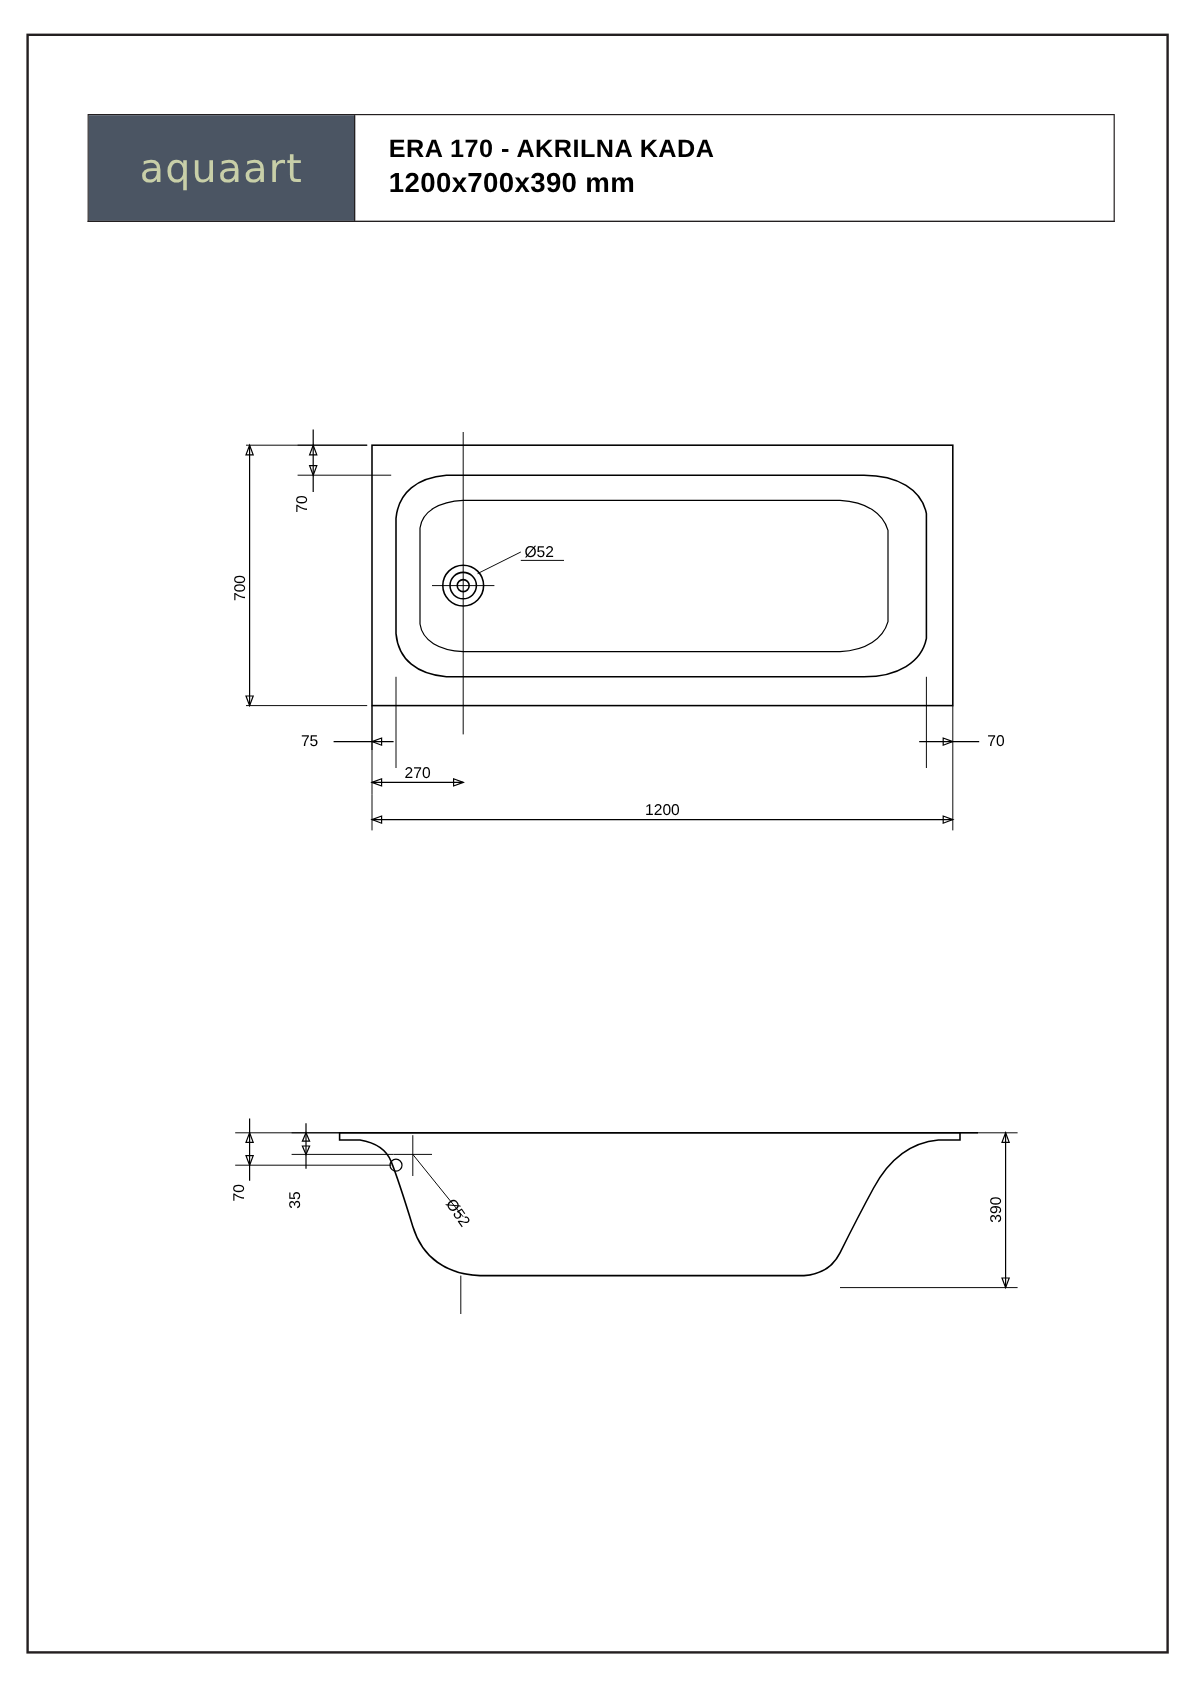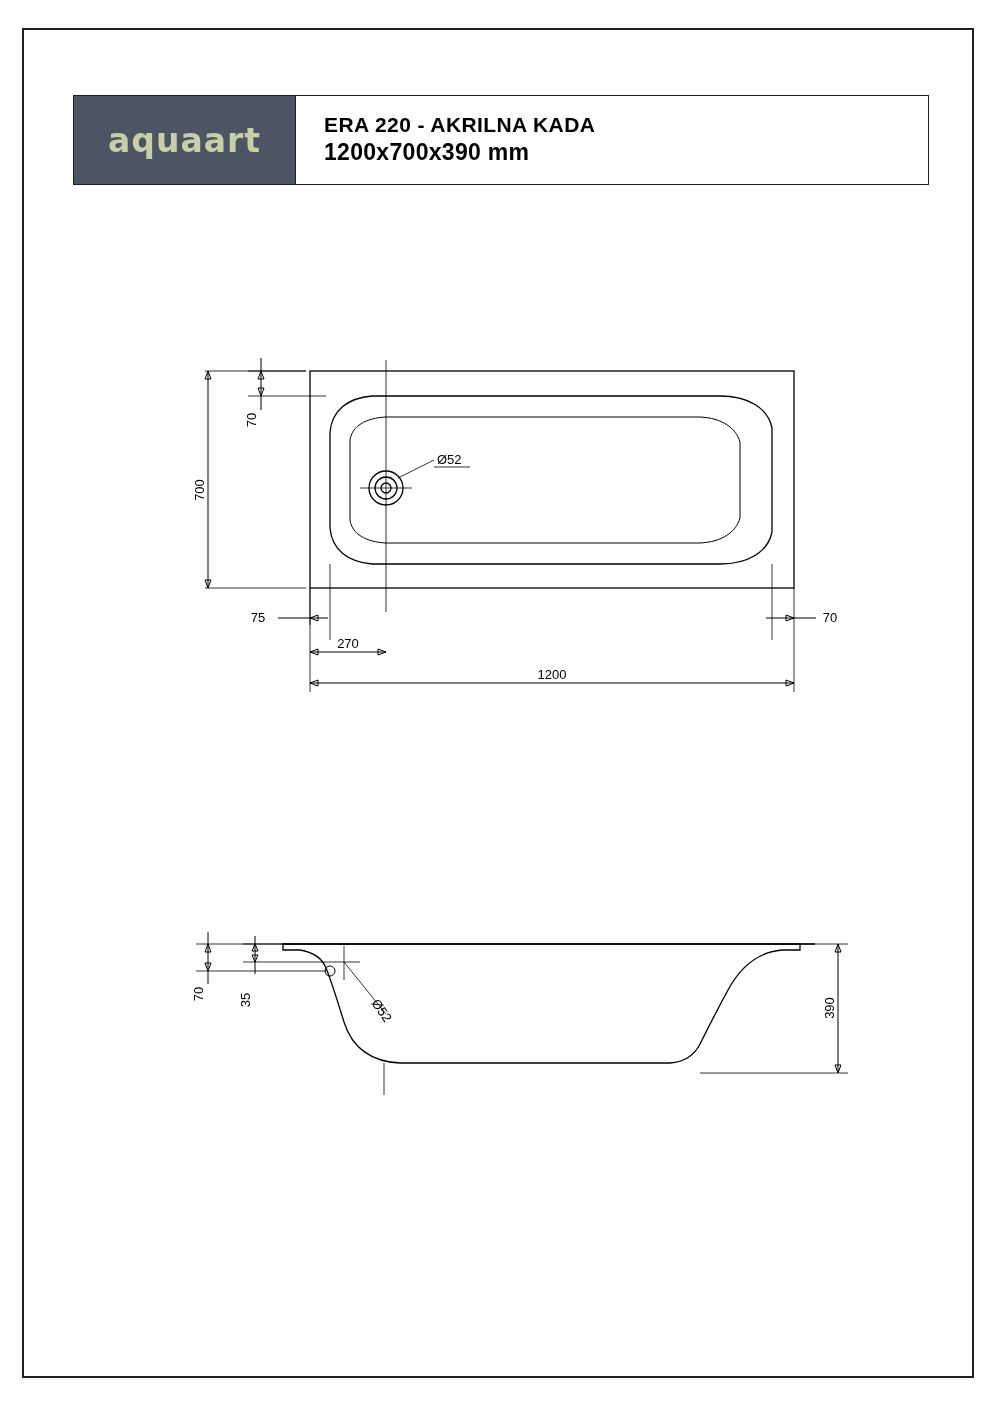--- a/index.html
+++ b/index.html
@@ -50,21 +50,21 @@
     align-items: center;
     justify-content: center;
     border-right: 1.5px solid #231f20;
     box-sizing: border-box;
   }
   .logo-text {
     font-family: "DejaVu Sans", sans-serif;
     font-size: 33px;
     letter-spacing: 1px;
     color: #c8cfa8;
-    font-weight: 700;
+    font-weight: 400;
   }
   .title-cell {
     flex: 1;
     padding: 16px 0 0 28px;
     box-sizing: border-box;
   }
   .title-line1 {
     font-size: 21px;
     font-weight: bold;
     letter-spacing: 0.4px;
@@ -124,21 +124,21 @@
 
 <div class="page">
 
   <div class="sheet-border"></div>
 
   <div class="title-block">
     <div class="logo-cell">
       <span class="logo-text">aquaart</span>
     </div>
     <div class="title-cell">
-      <div class="title-line1">ERA 220 - AKRILNA KADA</div>
+      <div class="title-line1">ERA 170 - AKRILNA KADA</div>
       <div class="title-line2">1200x700x390 mm</div>
     </div>
   </div>
   <div class="title-underline"></div>
 
   <svg class="dwg" viewBox="0 0 1000 1414">
 
     <g>
 
       <rect class="obj" x="310" y="371" width="484" height="217"></rect>

